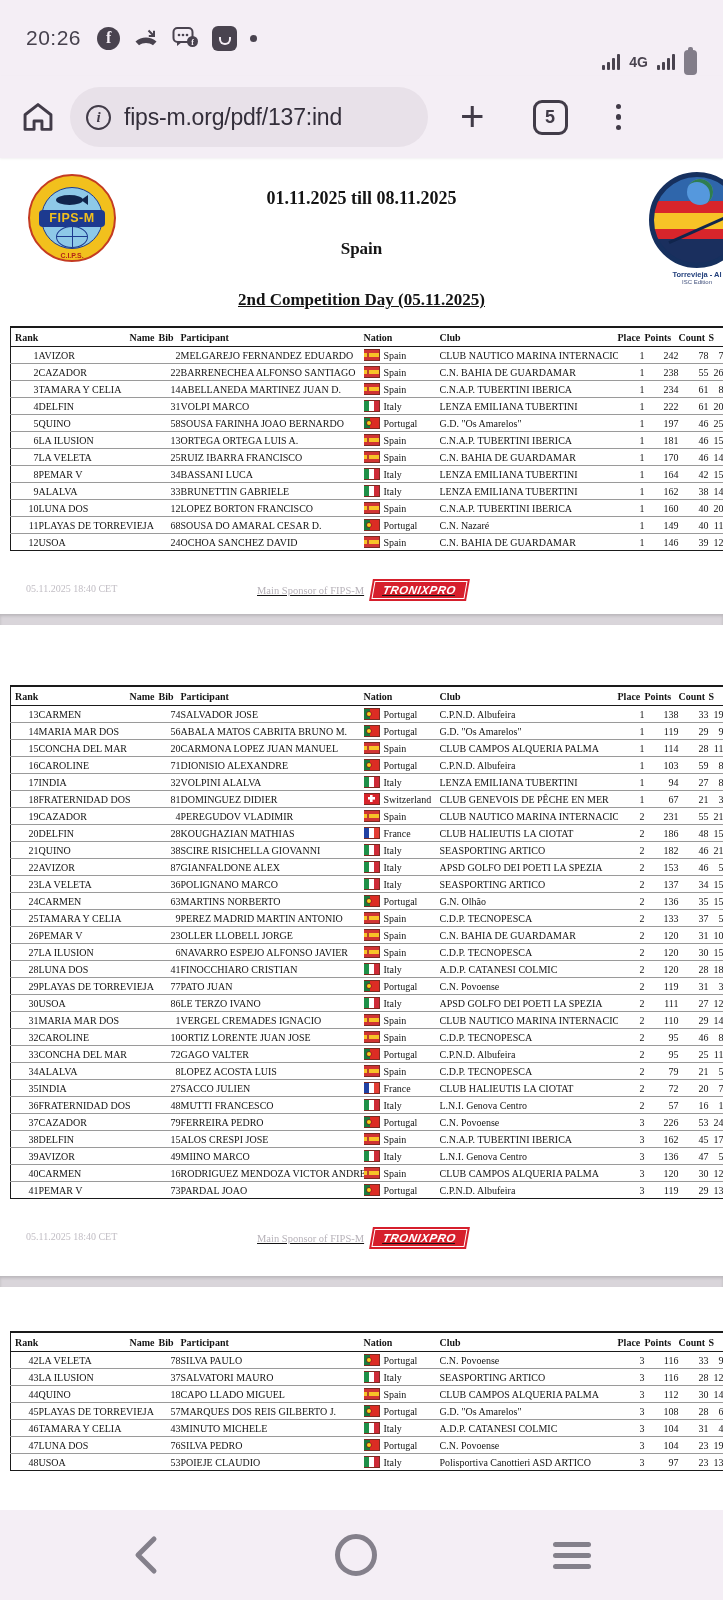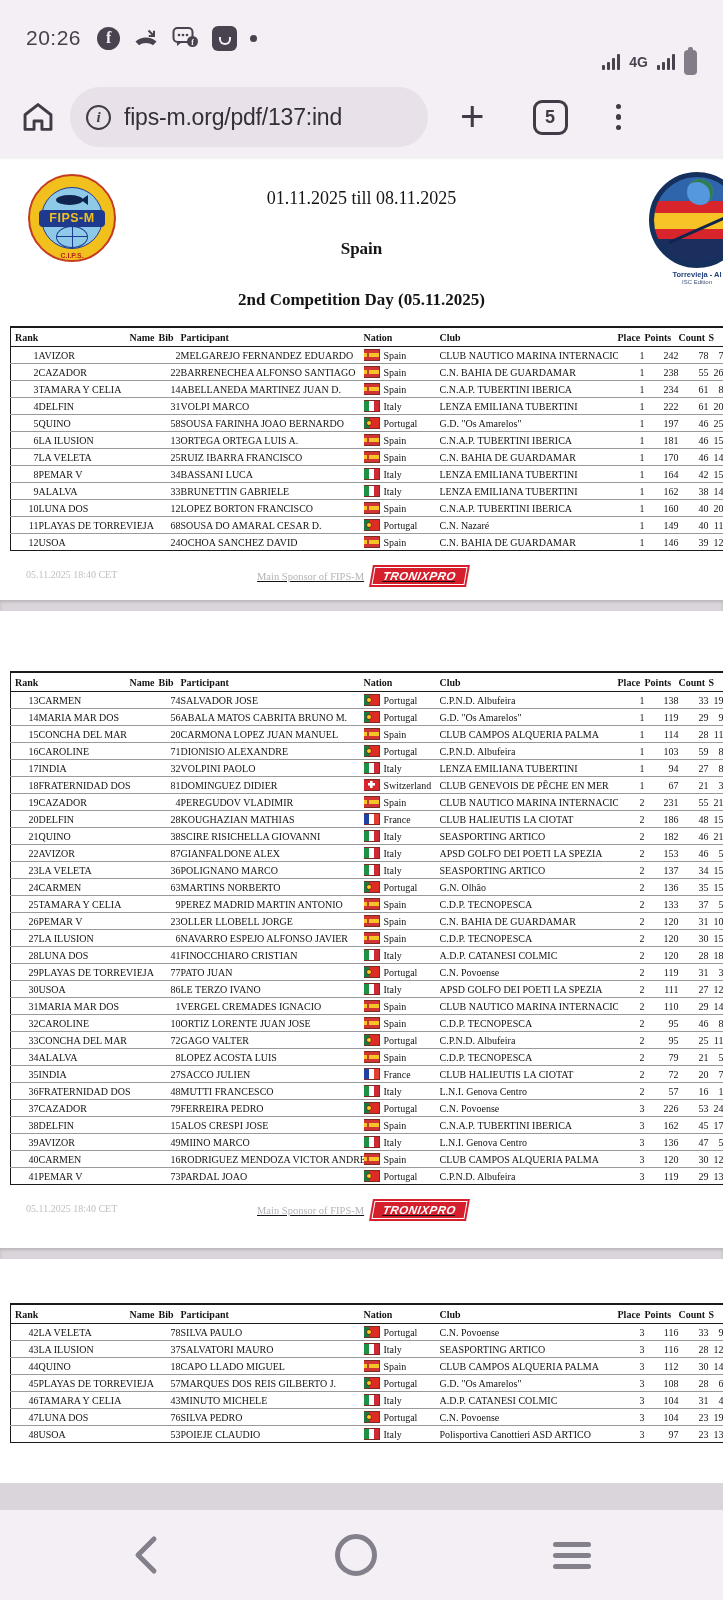--- a/index.html
+++ b/index.html
@@ -47,32 +47,32 @@
   .fips-logo { position:absolute; left:28px; top:2px; width:88px; height:88px; border-radius:50%; background:#f2c01d; border:2px solid #c43b22; overflow:hidden; }
   .fips-logo::before { content:""; position:absolute; inset:11px; border-radius:50%; background:#8ec9e8; border:1px solid #1d3a8f; }
   .fips-fish { position:absolute; top:19px; left:26px; width:27px; height:10px; background:#10254d; border-radius:50%; }
   .fips-fish::after { content:""; position:absolute; right:-5px; top:0; border-left:7px solid #10254d; border-top:5px solid transparent; border-bottom:5px solid transparent; transform:rotate(180deg); }
   .fips-band { position:absolute; left:9px; right:9px; top:34px; height:17px; background:#1d3a8f; border-radius:4px; color:#f2c01d; font:bold 12.5px "Liberation Sans",sans-serif; text-align:center; line-height:17px; letter-spacing:.5px; }
   .fips-globe { position:absolute; left:26px; right:26px; top:50px; bottom:12px; border:1.3px solid #1d3a8f; border-radius:50%; }
   .fips-globe::before { content:""; position:absolute; left:50%; top:0; bottom:0; width:0; border-left:1.3px solid #1d3a8f; }
   .fips-globe::after { content:""; position:absolute; left:0; right:0; top:45%; height:0; border-top:1.3px solid #1d3a8f; }
   .fips-cips { position:absolute; bottom:1px; left:0; right:0; text-align:center; font:bold 7px "Liberation Sans",sans-serif; color:#b22418; }
   .center-titles { position:absolute; left:0; right:0; top:0; text-align:center; }
-  .date-range { margin-top:16px; font-size:18px; font-weight:normal; }
+  .date-range { margin-top:16px; font-size:18px; font-weight:bold; }
   .country { margin-top:30px; font-size:17px; font-weight:bold; }
   .event-wrap { position:absolute; right:-30px; top:0; width:112px; text-align:center; }
   .event-logo { width:96px; height:96px; margin:0 auto; border-radius:50%; border:5px solid #16305e;
       background:linear-gradient(180deg,#2f66ab 0 28%,#d8252b 28% 42%,#f7c327 42% 60%,#d8252b 60% 72%,#1a2f5e 72%); position:relative; overflow:hidden; }
   .event-logo::before { content:""; position:absolute; top:2px; left:33px; width:26px; height:26px; border-radius:50%; background:#5598dd; box-shadow:inset -3px 3px 0 #2f7d4f; }
   .event-logo::after { content:""; position:absolute; left:12px; top:50px; width:70px; height:3px; background:#10254d; transform:rotate(-24deg); }
   .event-caption { margin-top:2px; font:bold 7.5px "Liberation Sans",sans-serif; color:#23407c; }
   .event-caption-sub { font:6px "Liberation Sans",sans-serif; color:#40507c; }
 
   .main-title { margin-top:36px; text-align:center; font-size:28px; font-weight:bold; color:#e5510d; }
-  .sub-title { margin-top:22px; text-align:center; font-size:17px; font-weight:bold; }
+  .sub-title { margin-top:22px; text-align:center; font-size:17px; font-weight:bold;text-decoration:underline; }
 
   
   .rtable { border-collapse:collapse; table-layout:fixed; width:713px; margin:16px 0 0 10px; font-size:10px; }
   .rtable th { font-weight:bold; border-top:2px solid #1a1a1a; border-bottom:1.6px solid #1a1a1a; padding:3.5px 0; text-align:left; white-space:nowrap; }
   .rtable td { border-bottom:1px solid #9a9a9a; padding:2.5px 0; white-space:nowrap; overflow:hidden; height:13px; }
   .rtable tbody tr:last-child td { border-bottom:1.6px solid #1a1a1a; }
   .rtable th:first-child, .rtable td:first-child { border-left:1.6px solid #1a1a1a; }
   .c-rank   { width:28px;  text-align:right; padding-right:3px; }
   .c-name   { width:118px; text-align:left;  padding-left:7px; }
   .c-bib    { width:24px;  text-align:right; }
@@ -91,21 +91,21 @@
   .flag { display:inline-block; width:15px; height:10.5px; margin-right:5px; vertical-align:-1.5px; position:relative; box-shadow:0 0 0 1px #7c2a22; }
   .flag-es { background:linear-gradient(180deg,#d03433 0 27%,#f7c327 27% 73%,#d03433 73%); }
   .flag-es::after { content:""; position:absolute; left:3px; top:3.5px; width:2.6px; height:3.6px; background:#b8452b; }
   .flag-it { background:linear-gradient(90deg,#1f9048 0 33%,#ffffff 33% 66%,#ce2b37 66%); }
   .flag-fr { background:linear-gradient(90deg,#2141a3 0 33%,#ffffff 33% 66%,#e43d34 66%); }
   .flag-pt { background:linear-gradient(90deg,#1b7a3d 0 38%,#dc2c24 38%); }
   .flag-pt::after { content:""; position:absolute; left:3.2px; top:3px; width:4.4px; height:4.4px; border-radius:50%; background:#f7d117; box-shadow:0 0 0 .7px #8a1f1f; }
   .flag-ch { background:#d8252b; background-image:linear-gradient(#fff,#fff),linear-gradient(#fff,#fff); background-size:2.6px 7px,7px 2.6px; background-position:center; background-repeat:no-repeat; }
 
   
-  .page-footer { margin-top:13px; position:relative; height:24px; }
+  .page-footer { margin-top:27px; position:relative; height:24px; }
   .timestamp { position:absolute; left:26px; top:5px; font-size:10px; color:#c2bec5; }
   .sponsor { display:flex; justify-content:center; align-items:center; gap:9px; height:100%;text-decoration:underline; }
   .sponsor-text { font-size:10.5px; color:#b7b2b9; }
   .tronix { background:#d61f2c; color:#ffffff; font:bold italic 11.5px "Liberation Sans",sans-serif; letter-spacing:.5px; padding:2px 9px; transform:skewX(-10deg); border:1.2px solid #ffffff; box-shadow:0 0 0 2px #d61f2c; }
 
   
   .navbar { height:90px; background:#f4eef5; flex:0 0 auto; display:flex; align-items:center; justify-content:space-between; padding:0 132px; position:relative; z-index:5; }
   .nav-circle { width:42px; height:42px; border:5px solid #84808b; border-radius:50%; }
   .nav-menu { display:flex; flex-direction:column; gap:6px; }
   .nav-menu i { display:block; width:38px; height:5px; border-radius:2.5px; background:#84808b; }
@@ -428,21 +428,21 @@
               <td class="c-club">C.P.N.D. Albufeira</td>
               <td class="c-place">1</td>
               <td class="c-points">103</td>
               <td class="c-count">59</td>
               <td class="c-s">8</td>
             </tr>
             <tr>
               <td class="c-rank">17</td>
               <td class="c-name">INDIA</td>
               <td class="c-bib">32</td>
-              <td class="c-part">VOLPINI PAOLO</td>
+              <td class="c-part">VOLPINI ALALVA</td>
               <td class="c-nation"><span class="flag flag-it"></span>Italy</td>
               <td class="c-club">LENZA EMILIANA TUBERTINI</td>
               <td class="c-place">1</td>
               <td class="c-points">94</td>
               <td class="c-count">27</td>
               <td class="c-s">8</td>
             </tr>
             <tr>
               <td class="c-rank">18</td>
               <td class="c-name">FRATERNIDAD DOS</td>

